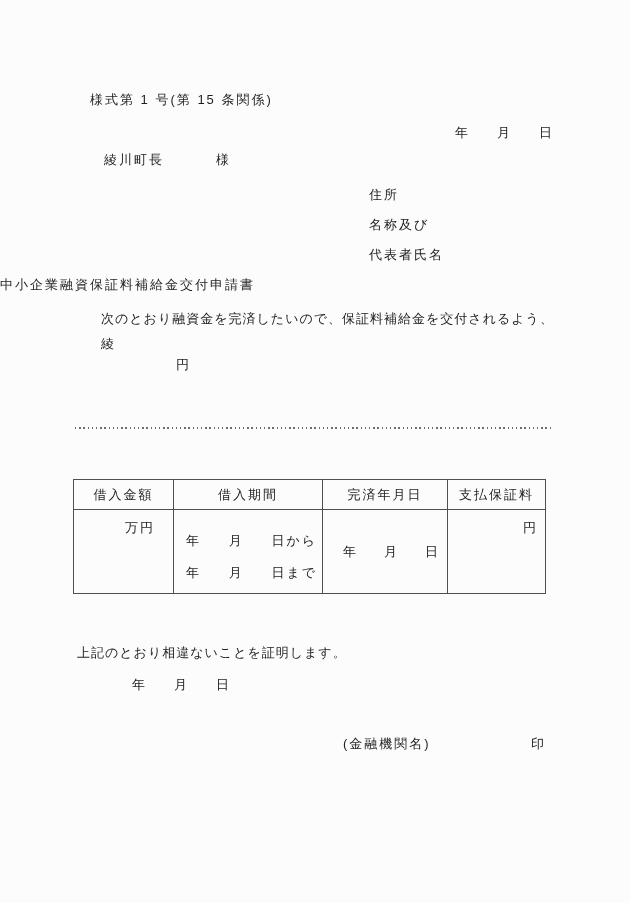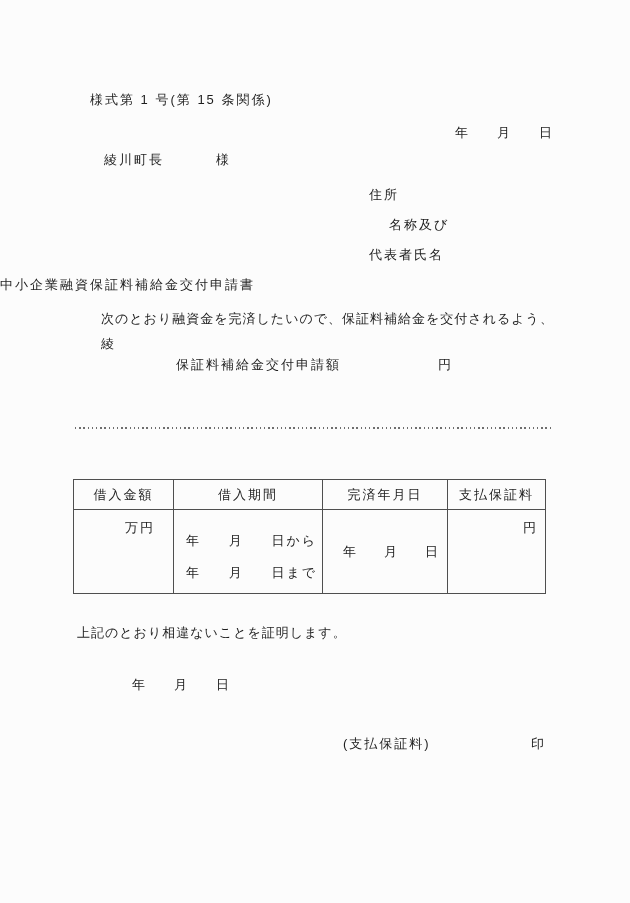--- a/index.html
+++ b/index.html
@@ -16,21 +16,21 @@
     font-size: 13px;
     letter-spacing: 2px;
     overflow: hidden;
   }
   .abs { position: absolute; }
   .row { display: flex; justify-content: space-between; align-items: baseline; }
   .form-number { left: 77px; top: 91px; margin-left: 13px; }
   .date-top { left: 455px; top: 124px; width: 99px; }
   .addressee { left: 104px; top: 151px; width: 127px; }
   .lbl-address { left: 369px; top: 186px; }
-  .lbl-name { left: 369px; top: 216px; margin-left: 20px; }
+  .lbl-name { left: 369px; top: 216px; }
   .lbl-representative { left: 369px; top: 246px; }
   .doc-title { left: 0; top: 276px; width: 630px; }
   .body-par { left: 75px; top: 306px; width: 486px; line-height: 25px; letter-spacing: 1px; }
   .body-par .indent { padding-left: 26px; }
   .amount-row { left: 176px; top: 356px; width: 277px; }
   .cut-line {
     left: 75px; top: 427px; width: 479px; height: 2px;
     background: repeating-linear-gradient(to right, #6e6e6e 0 1.5px, transparent 1.5px 4.2px);
   }
   table.loan-table {
@@ -45,21 +45,21 @@
   .col-repay { width: 125px; } .col-fee { width: 98px; }
   td.cell-amount { vertical-align: top; text-align: right; }
   td.cell-amount span { display: inline-block; padding: 9px 18px 0 0; margin-left: 32px; }
   td.cell-period { vertical-align: top; }
   .period-lines { display: flex; flex-direction: column; gap: 14px; margin: 22px 0 0 12px; width: 131px; }
   .period-lines .row { width: 131px; }
   td.cell-repay { vertical-align: middle; }
   .repay-line { margin-left: 20px; width: 97px; }
   td.cell-fee { vertical-align: top; text-align: right; }
   td.cell-fee span { display: inline-block; padding: 9px 7px 0 0; }
-  .cert-statement { left: 77px; top: 624px; letter-spacing: 1px; text-align: center; }
+  .cert-statement { left: 77px; top: 644px; letter-spacing: 1px; text-align: center; }
   .date-cert { left: 132px; top: 676px; width: 99px; }
   .institution-row { left: 343px; top: 735px; width: 203px; }
 </style>
 </head>
 <body>
 
 <div class="page">
 
   <div class="abs form-number">様式第 1 号(第 15 条関係)</div>
 
@@ -78,21 +78,20 @@
   <div class="abs lbl-name">名称及び</div>
   <div class="abs lbl-representative">代表者氏名</div>
 
   <div class="abs doc-title">中小企業融資保証料補給金交付申請書</div>
 
   <div class="abs body-par">
     <div class="indent">次のとおり融資金を完済したいので、保証料補給金を交付されるよう、綾</div>
   </div>
 
   <div class="abs row amount-row">
-    <span>保証料補給金交付申請額</span>
     <span>円</span>
   </div>
 
   <div class="abs cut-line"></div>
 
   <table class="loan-table">
     <colgroup>
       <col class="col-amount">
         <col class="col-period">
         <col class="col-repay">
@@ -141,17 +140,17 @@
 
   <div class="abs cert-statement">上記のとおり相違ないことを証明します。</div>
 
   <div class="abs row date-cert">
     <span>年</span>
     <span>月</span>
     <span>日</span>
   </div>
 
   <div class="abs row institution-row">
-    <span>(支払保証料)</span>
+    <span>(金融機関名)</span>
     <span>印</span>
   </div>
 
 </div>
 
 </body></html>

